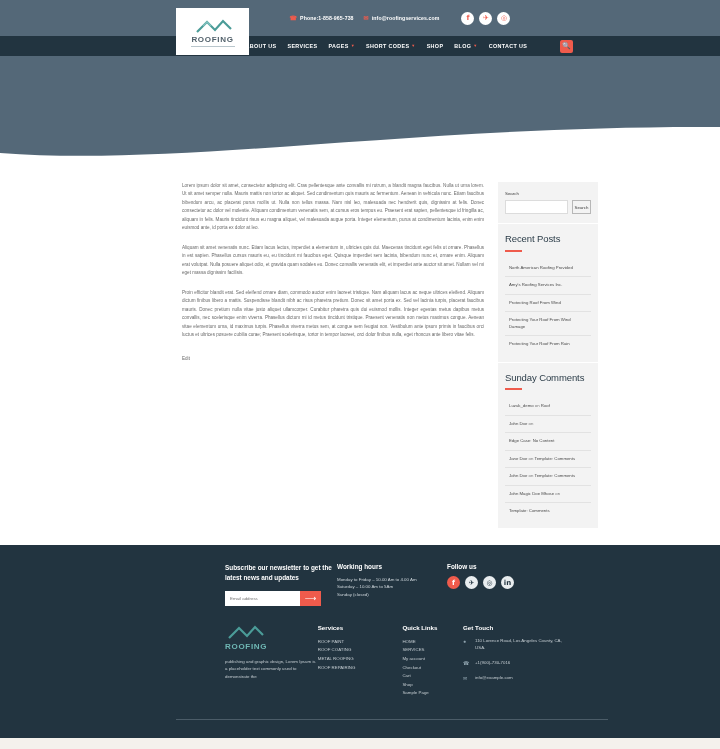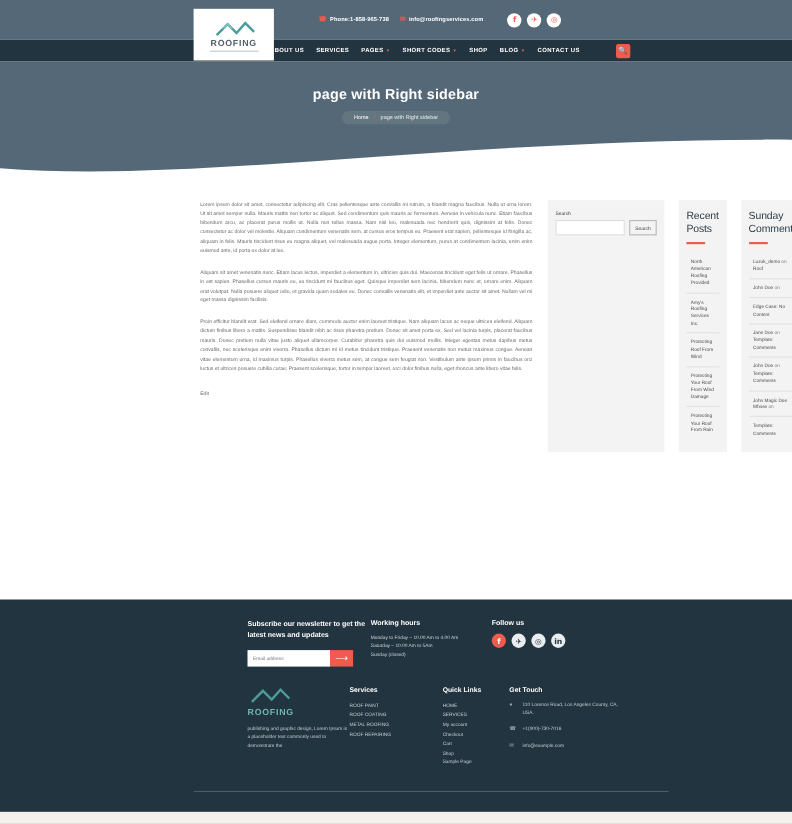--- a/index.html
+++ b/index.html
@@ -92,21 +92,21 @@
     align-items: flex-start;
   }
   .content { width: 302px; }
   .content p {
     font-size: 4.6px; line-height: 1.85; color: #6a6a6a;
     text-align: justify; margin-bottom: 11px;
   }
   .edit-link { font-size: 4.6px; color: #6a6a6a; text-decoration: none; display: inline-block; }
 
   
-  .sidebar { width: 100px; display: flex; flex-direction: row; gap: 13px; }
+  .sidebar { width: 100px; display: flex; flex-direction: column; gap: 1px; }
   .widget { background: #f3f3f3; padding: 9px 7px; }
   .w-label { font-size: 4.4px; color: #3a3a3a; display: block; margin-bottom: 4px; }
   .search-row { display: flex; align-items: stretch; gap: 4px; }
   .search-field {
     flex: 1; height: 14px; background: #fff; border: 1px solid #dcdcdc;
     font-size: 4.2px; padding: 0 3px; color: #333;
     font-family: "Liberation Sans", sans-serif;
   }
   .search-submit {
     width: 25px; height: 14px; background: #f3f3f3; border: 1px solid #b7b7b7;
@@ -234,28 +234,20 @@
           <span class="caret">▼</span>
         </a>
       <a class="nav-link" href="#">
           <span>CONTACT US</span>
         </a>
       <button class="search-btn">🔍</button>
     </div>
   </div>
 
   <div class="hero">
-    <div class="hero-content">
-      <div class="hero-title">page with Right sidebar</div>
-      <div class="breadcrumb">
-        <a class="bc-link" href="#">Home</a>
-        <span class="bc-sep">&gt;</span>
-        <span class="bc-cur">page with Right sidebar</span>
-      </div>
-    </div>
     <svg class="hero-wave" viewBox="0 0 720 56" preserveAspectRatio="none">
       <path d="M0 56 L0 48 C 180 62, 420 20, 720 22 L720 56 Z" fill="#ffffff"></path>
     </svg>
   </div>
 
   <div class="main">
     <div class="content">
       <p>Lorem ipsum dolor sit amet, consectetur adipiscing elit. Cras pellentesque ante convallis mi rutrum, a blandit magna faucibus. Nulla ut urna lorem. Ut sit amet semper nulla. Mauris mattis non tortor ac aliquet. Sed condimentum quis mauris ac fermentum. Aenean in vehicula nunc. Etiam faucibus bibendum arcu, ac placerat purus mollis ut. Nulla non tellus massa. Nam nisl leo, malesuada nec hendrerit quis, dignissim at felis. Donec consectetur ac dolor vel molestie. Aliquam condimentum venenatis sem, at cursus eros tempus eu. Praesent erat sapien, pellentesque id fringilla ac, aliquam in felis. Mauris tincidunt risus eu magna aliquet, vel malesuada augue porta. Integer elementum, purus at condimentum lacinia, enim enim euismod ante, id porta ex dolor at leo.</p>
       <p>Aliquam sit amet venenatis nunc. Etiam lacus lectus, imperdiet a elementum in, ultricies quis dui. Maecenas tincidunt eget felis ut ornare. Phasellus in est sapien. Phasellus cursus mauris eu, eu tincidunt mi faucibus eget. Quisque imperdiet sem lacinia, bibendum nunc et, ornare enim. Aliquam erat volutpat. Nulla posuere aliquet odio, et gravida quam sodales eu. Donec convallis venenatis elit, et imperdiet ante auctor sit amet. Nullam vel mi eget massa dignissim facilisis.</p>
       <p>Proin efficitur blandit erat. Sed eleifend ornare diam, commodo auctor enim laoreet tristique. Nam aliquam lacus ac neque ultrices eleifend. Aliquam dictum finibus libero a mattis. Suspendisse blandit nibh ac risus pharetra pretium. Donec sit amet porta ex. Sed vel lacinia turpis, placerat faucibus mauris. Donec pretium nulla vitae justo aliquet ullamcorper. Curabitur pharetra quis dui euismod mollis. Integer egestas metus dapibus metus convallis, nec scelerisque enim viverra. Phasellus dictum mi id metus tincidunt tristique. Praesent venenatis non metus maximus congue. Aenean vitae elementum urna, id maximus turpis. Phasellus viverra metus sem, at congue sem feugiat non. Vestibulum ante ipsum primis in faucibus orci luctus et ultrices posuere cubilia curae; Praesent scelerisque, tortor in tempor laoreet, orci dolor finibus nulla, eget rhoncus ante libero vitae felis.</p>

